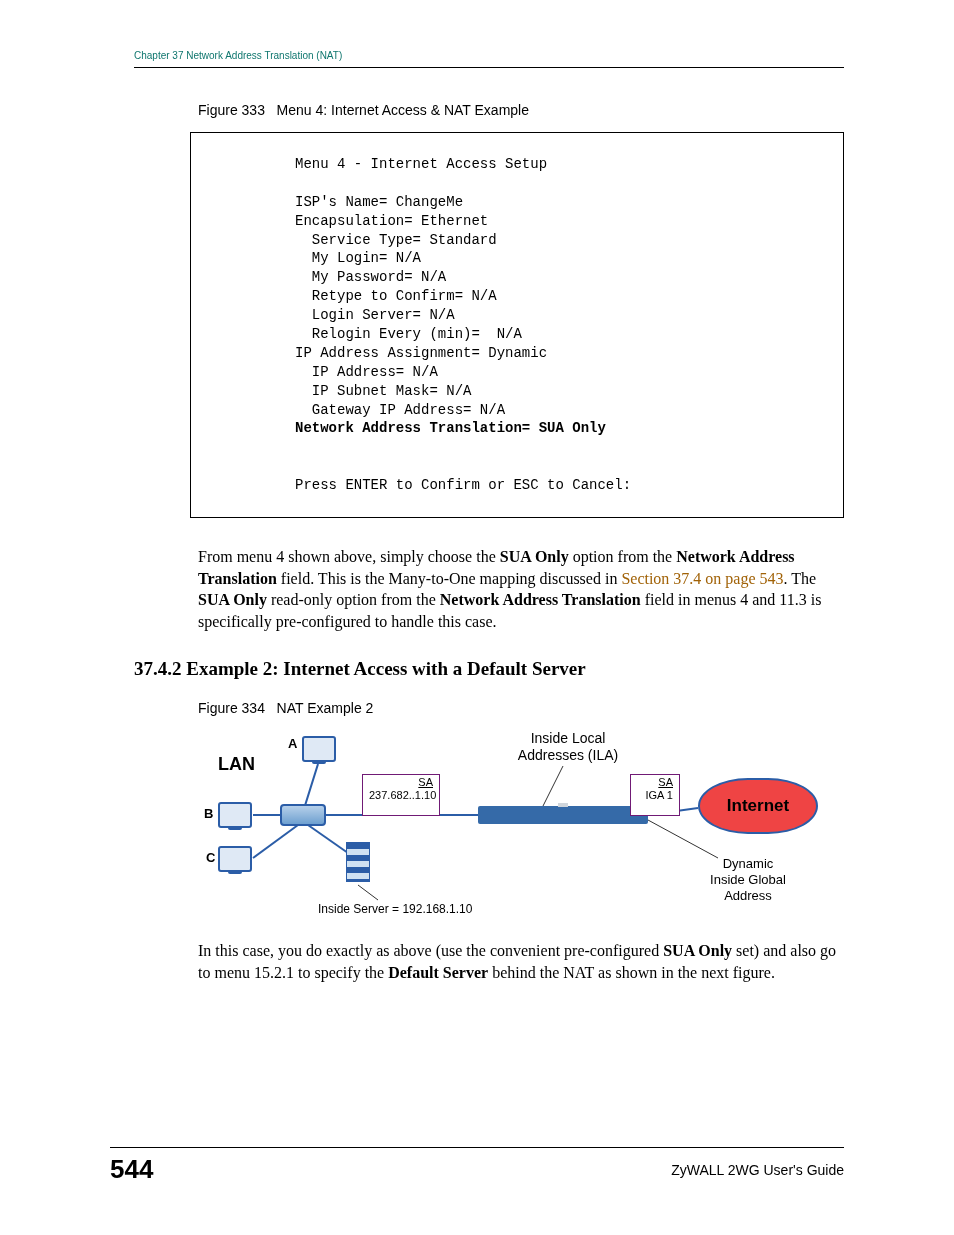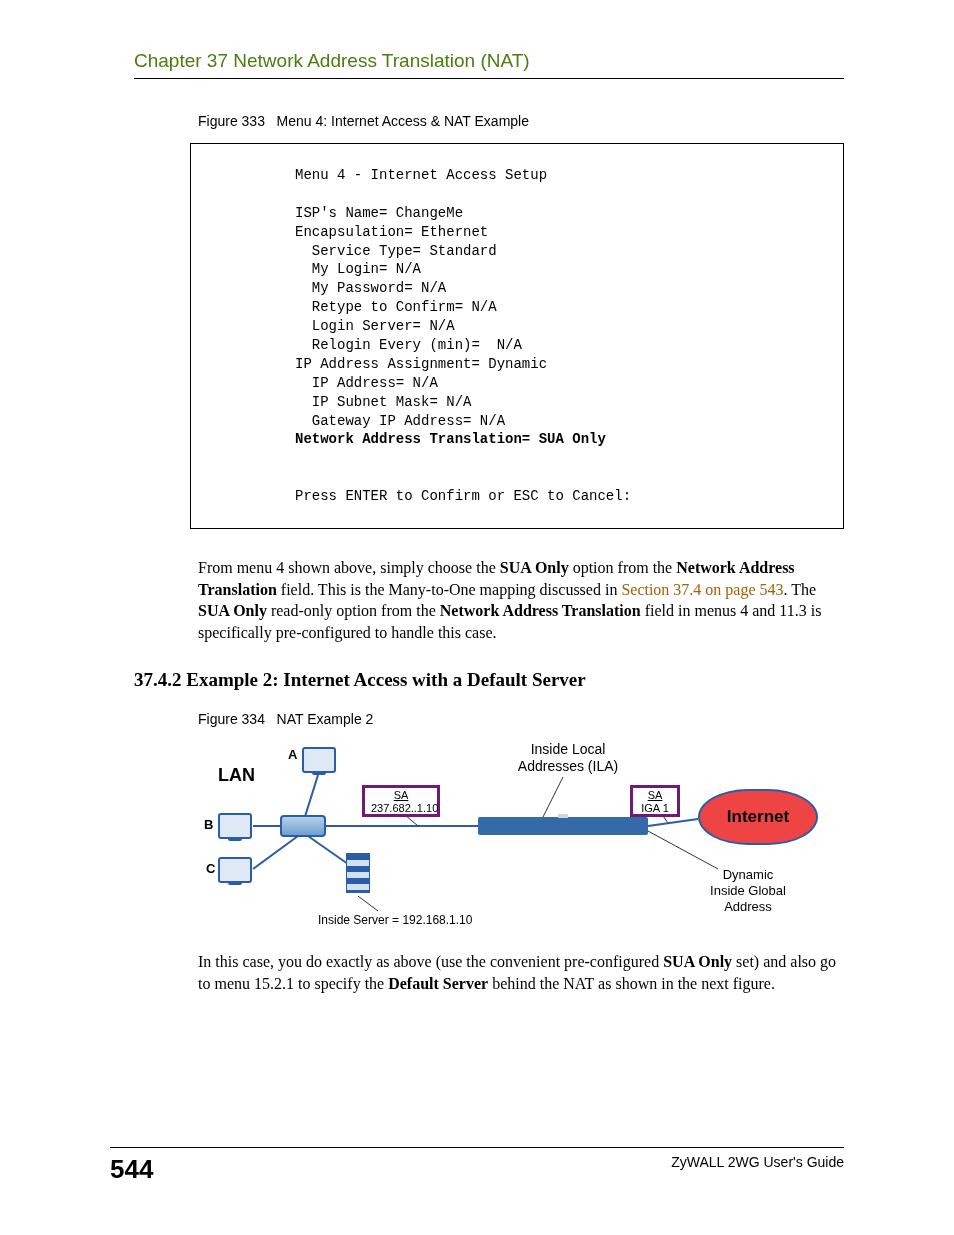--- a/index.html
+++ b/index.html
@@ -7,22 +7,22 @@
     width: 954px;
     height: 1235px;
     background: #fff;
     font-family: "Times New Roman", Times, serif;
     color: #000;
     position: relative;
     padding: 50px 110px 0 134px;
   }
   .running-head {
     font-family: Arial, Helvetica, sans-serif;
-    font-size: 19px;
-    color: #4d7c0f;
+    font-size: 10px;
+    color: #0f766e;
     margin-bottom: 6px;
   }
   .rule {
     border: none;
     border-top: 1px solid #000;
     margin-bottom: 34px;
   }
   .fig-caption {
     font-family: Arial, Helvetica, sans-serif;
     font-size: 14px;
@@ -166,24 +166,24 @@
     left: 50%;
     top: -3px;
     width: 10px;
     height: 4px;
     background: #d0d6dc;
     transform: translateX(-50%);
   }
   .diagram .tag {
     position: absolute;
     font-size: 11px;
-    text-align: center;
+    text-align: right;
     line-height: 1.1;
-    border: 3px solid #701a75;
-    padding: 1px 6px 0;
+    border: 1px solid #701a75;
+    padding: 1px 6px 14px;
     background: #fff;
   }
   .diagram .tag.sa1 { left: 164px; top: 44px; width: 78px; }
   .diagram .tag.sa2 { left: 432px; top: 44px; width: 50px; }
   .diagram .inside-server {
     position: absolute;
     left: 120px;
     top: 172px;
     font-size: 12px;
   }
@@ -201,21 +201,21 @@
     bottom: 50px;
   }
   .footer-rule {
     border: none;
     border-top: 1px solid #000;
     margin-bottom: 6px;
   }
   .footer-row {
     display: flex;
     justify-content: space-between;
-    align-items: flex-start;
+    align-items: center;
   }
   .page-num {
     font-family: Arial, Helvetica, sans-serif;
     font-weight: bold;
     font-size: 26px;
   }
   .guide-name {
     font-family: Arial, Helvetica, sans-serif;
     font-size: 14px;
   }

